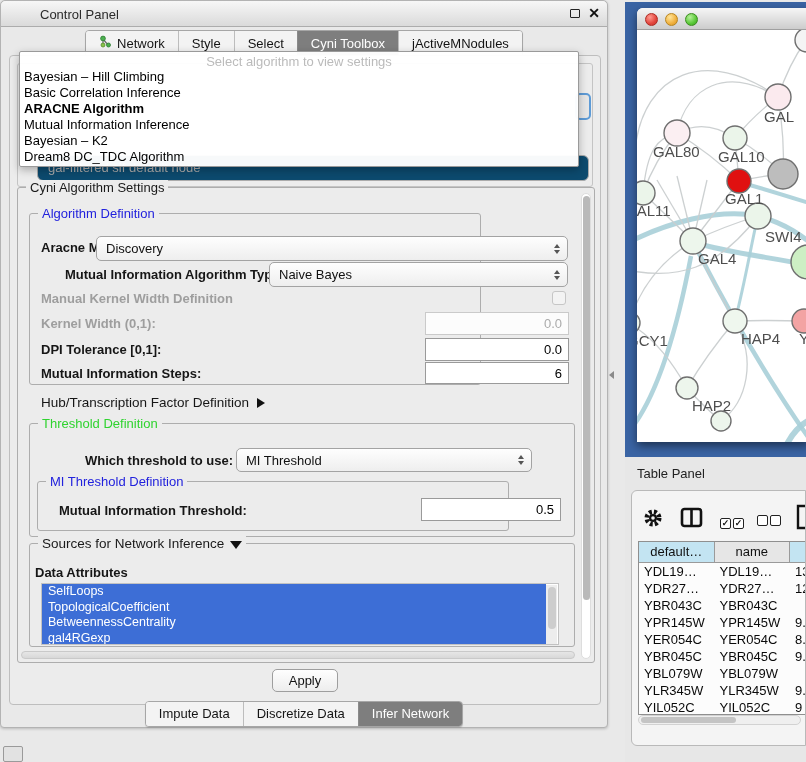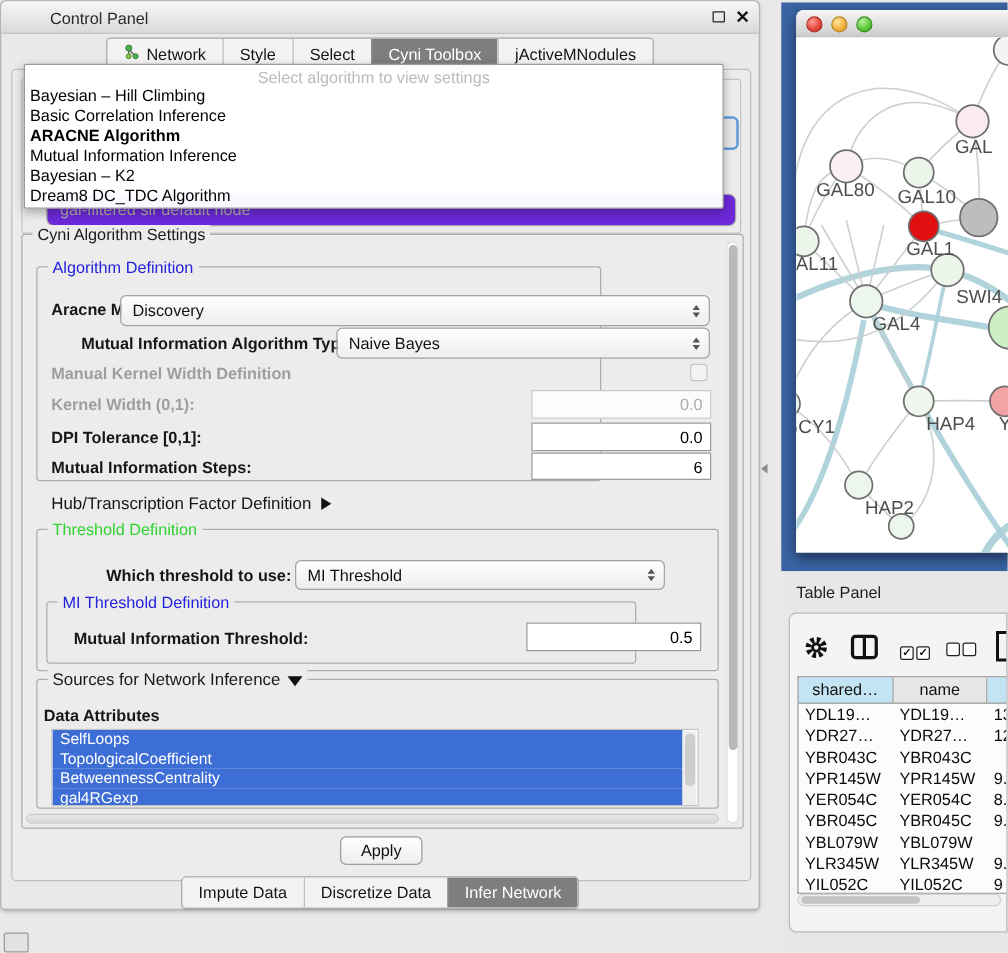--- a/index.html
+++ b/index.html
@@ -28,21 +28,21 @@
   .tab:first-child { border-left:none; }
   .tab.sel { background:#7E7E7E; color:#FFFFFF; border-left-color:#8A8A8A; }
 
   #content-panel { position:absolute; left:8px; top:54px; width:592px; height:650px;
         background:#ECECEC; border:1px solid #BEBEBE; border-radius:4px; }
 
   
   #ghost-group { position:absolute; left:16px; top:62px; width:576px; height:124px;
         border:1px solid #C4C4C4; border-radius:3px; }
   #ghost-combo { position:absolute; left:36px; top:154px; width:552px; height:26px;
-        border:1px solid #ABABAB; border-radius:6px; background:#6d28d9;
+        border:1px solid #ABABAB; border-radius:6px; background:#0c4a6e;
         font-size:13px; color:#ABABAB; line-height:24px; padding-left:10px; }
   #blue-frag { position:absolute; left:574px; top:92px; width:16px; height:27px;
         border:2px solid #5E9BD6; border-radius:5px; background:#E6E6E6; }
 
   
   #popup { position:absolute; left:18px; top:50px; width:560px; height:116px;
         background:rgba(255,255,255,.97); border:1px solid #9A9A9A; border-radius:2px;
         box-shadow:0 3px 8px rgba(0,0,0,.28); z-index:5; }
   #popup-ph { height:17px; text-align:center; font-size:13px; color:#BBBBBB; padding-top:2px; }
   .pop-item { height:16px; line-height:16px; font-size:13px; color:#000; padding-left:4px; white-space:nowrap; }
@@ -391,21 +391,21 @@
       <div style="position:absolute;left:125px;top:21px;">
         <span class="cbx"></span><span class="cbx"></span>
       </div>
       <svg width="22" height="26" style="position:absolute;left:163px;top:13px;">
         <path d="M3 2 L13 2 L19 8 L19 24 L3 24 Z" fill="none" stroke="#111" stroke-width="2.4"></path>
         <path d="M13 2 L13 8 L19 8" fill="none" stroke="#111" stroke-width="2"></path>
       </svg>
     </div>
     <div id="tp-table">
       <div id="tp-head">
-          <div class="th blue" style="width: 76px;">shared…</div>
+          <div class="th blue" style="width: 76px;">default…</div>
           <div class="th gray" style="width: 76px;">name</div>
           <div class="th blue" style="width: 17px;"></div>
         </div>
       <div id="tp-rows">
           <div class="tr">
             <div class="td" style="width: 76px;">YDL19…</div>
             <div class="td" style="width: 76px;">YDL19…</div>
             <div class="td" style="width: 17px;">13</div>
           </div>
           <div class="tr">

